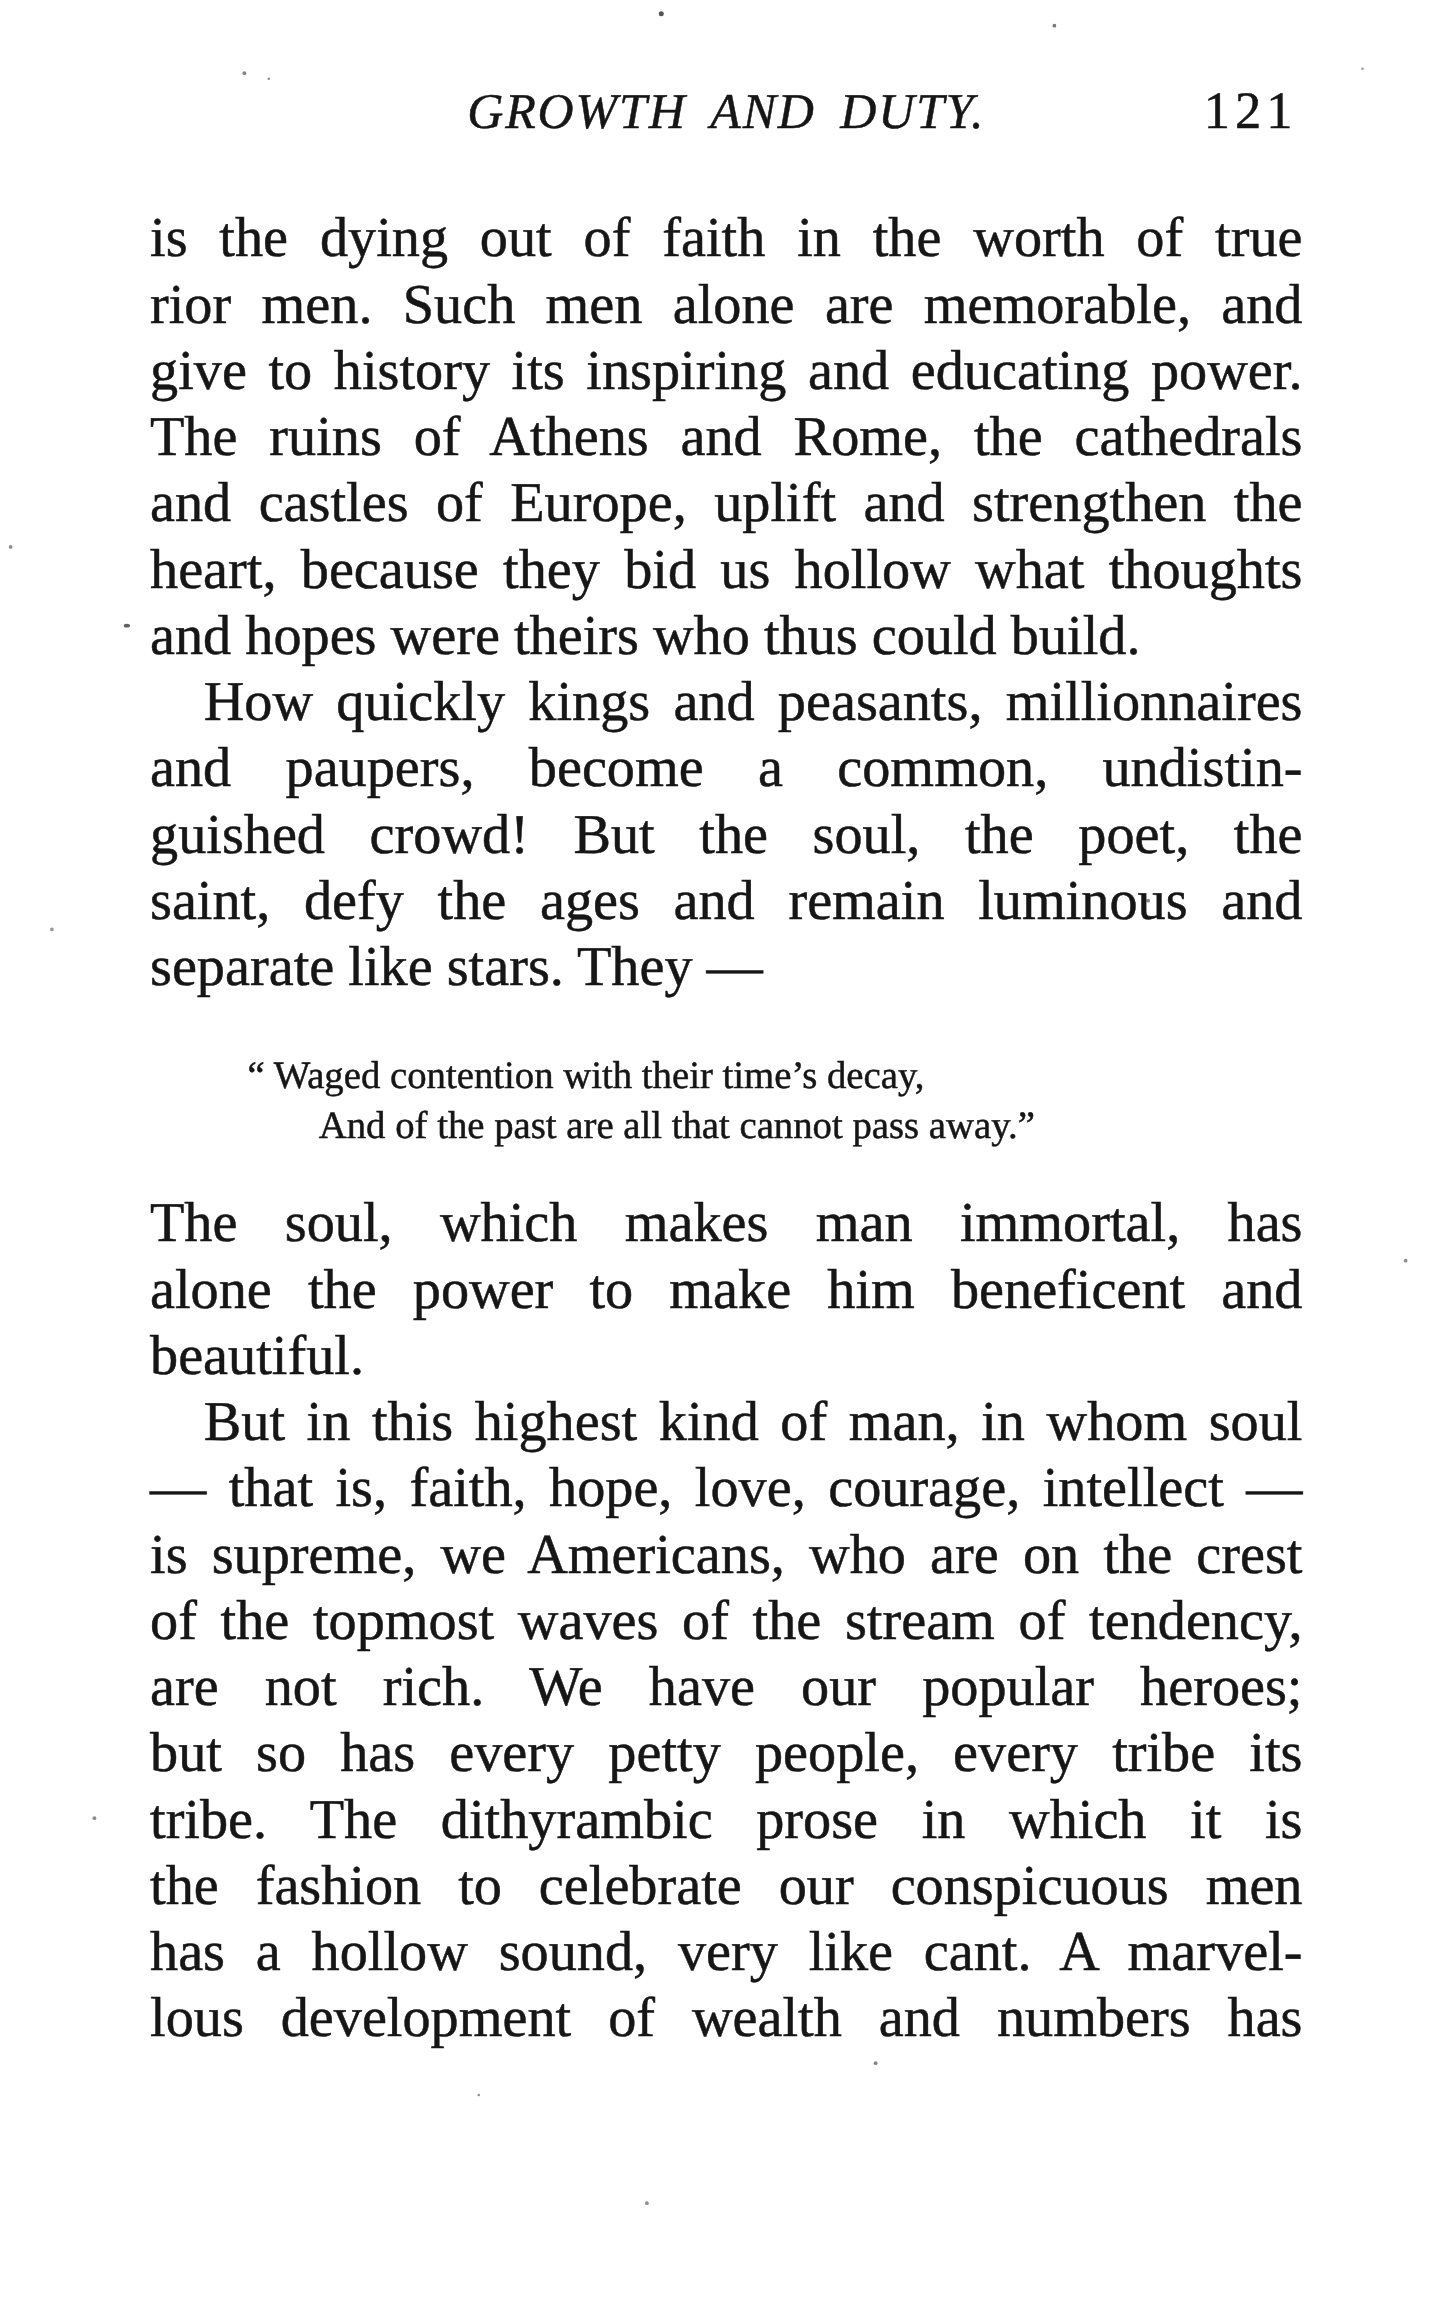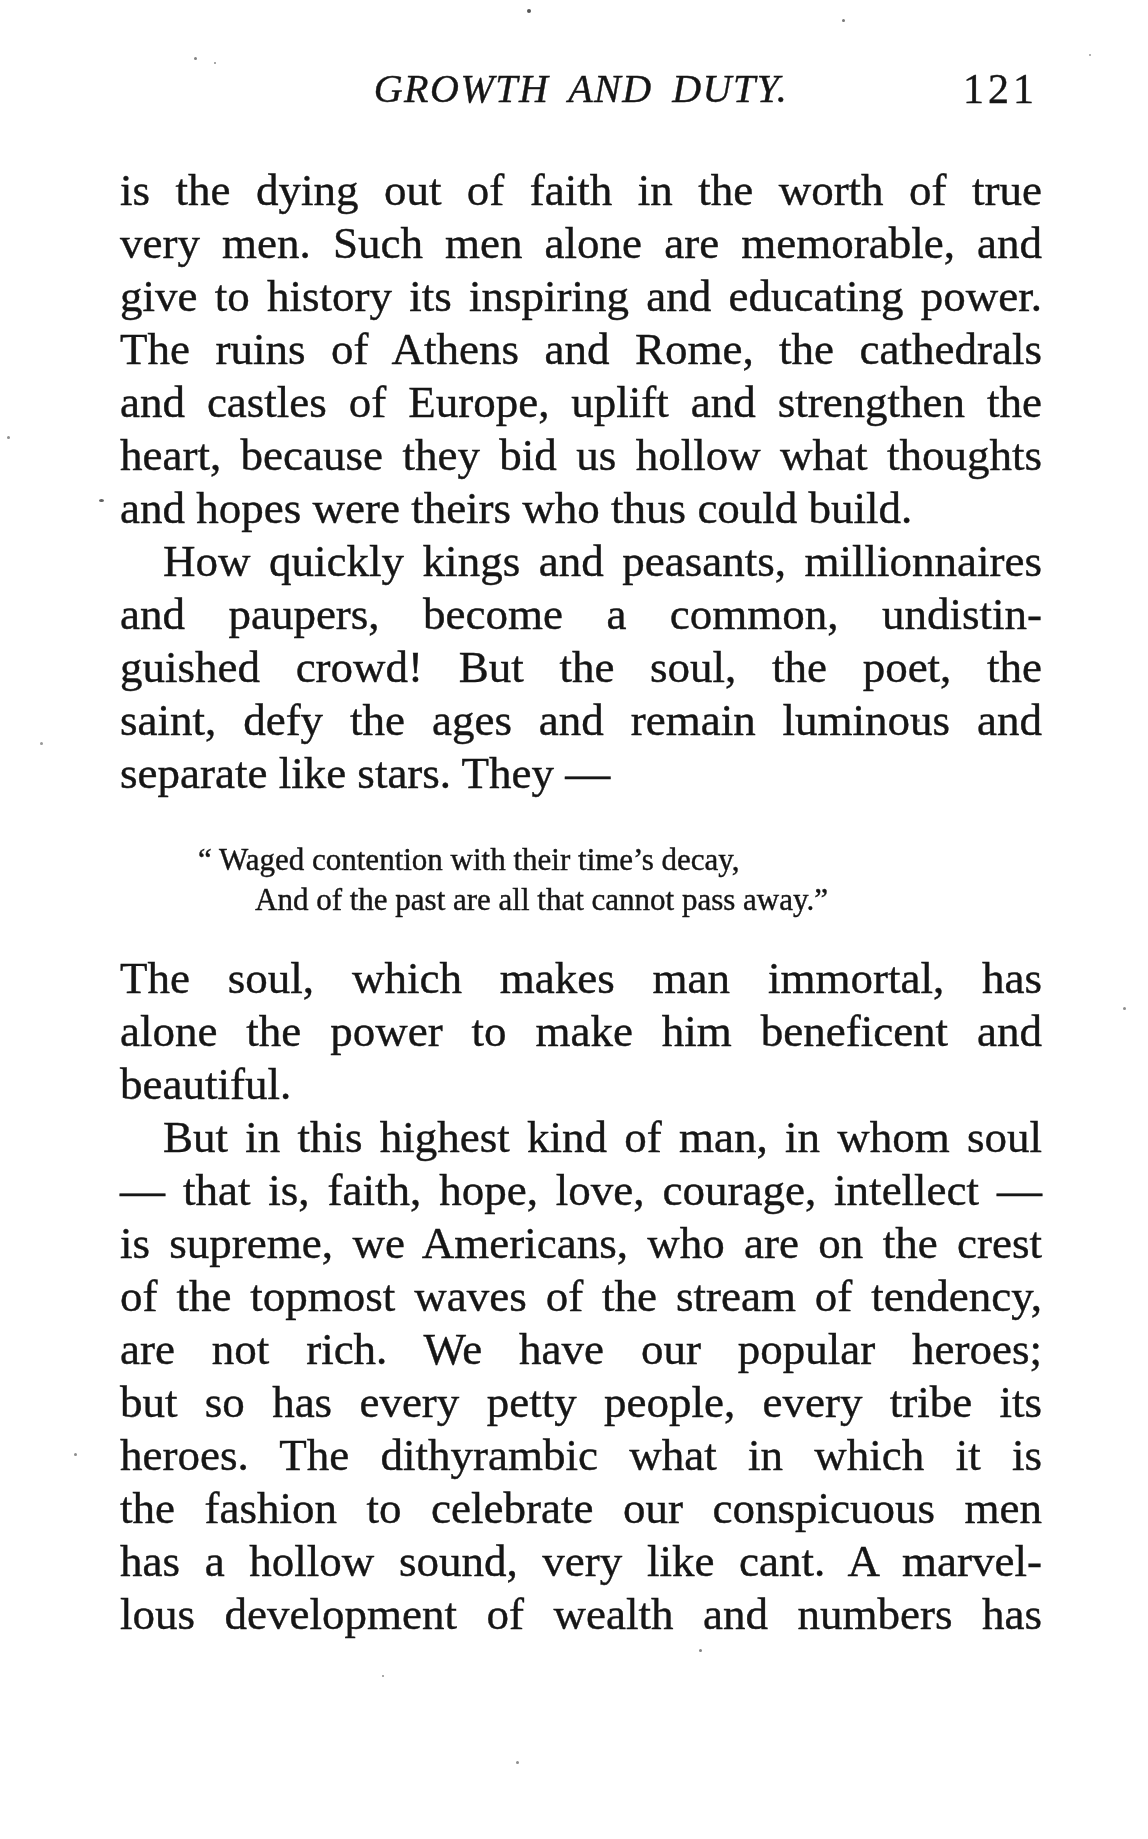--- a/index.html
+++ b/index.html
@@ -74,21 +74,21 @@
 
   <header class="running-header">
     <div class="header-title">GROWTH AND DUTY.</div>
     <div class="page-number">121</div>
   </header>
 
   <main class="text-block">
 
     <p class="para">
       <span class="line">is the dying out of faith in the worth of true</span>
-      <span class="line">very men. Such men alone are memorable, and</span>
+      <span class="line">rior men. Such men alone are memorable, and</span>
       <span class="line">give to history its inspiring and educating power.</span>
       <span class="line">The ruins of Athens and Rome, the cathedrals</span>
       <span class="line">and castles of Europe, uplift and strengthen the</span>
       <span class="line">heart, because they bid us hollow what thoughts</span>
       <span class="line last">and hopes were theirs who thus could build.</span>
     </p>
 
     <p class="para">
       <span class="line indent">How quickly kings and peasants, millionnaires</span>
       <span class="line">and paupers, become a common, undistin-</span>
@@ -108,21 +108,21 @@
       <span class="line last">beautiful.</span>
     </p>
 
     <p class="para">
       <span class="line indent">But in this highest kind of man, in whom soul</span>
       <span class="line">— that is, faith, hope, love, courage, intellect —</span>
       <span class="line">is supreme, we Americans, who are on the crest</span>
       <span class="line">of the topmost waves of the stream of tendency,</span>
       <span class="line">are not rich. We have our popular heroes;</span>
       <span class="line">but so has every petty people, every tribe its</span>
-      <span class="line">heroes. The dithyrambic what in which it is</span>
+      <span class="line">tribe. The dithyrambic prose in which it is</span>
       <span class="line">the fashion to celebrate our conspicuous men</span>
       <span class="line">has a hollow sound, very like cant. A marvel-</span>
       <span class="line">lous development of wealth and numbers has</span>
     </p>
 
   </main>
 
   <div class="speck" style="left:527px;top:9px;width:4px;height:4px;opacity:.75"></div>
   <div class="speck" style="left:842px;top:19px;width:3px;height:3px;opacity:.6"></div>
   <div class="speck" style="left:194px;top:57px;width:3px;height:3px;opacity:.55"></div>

